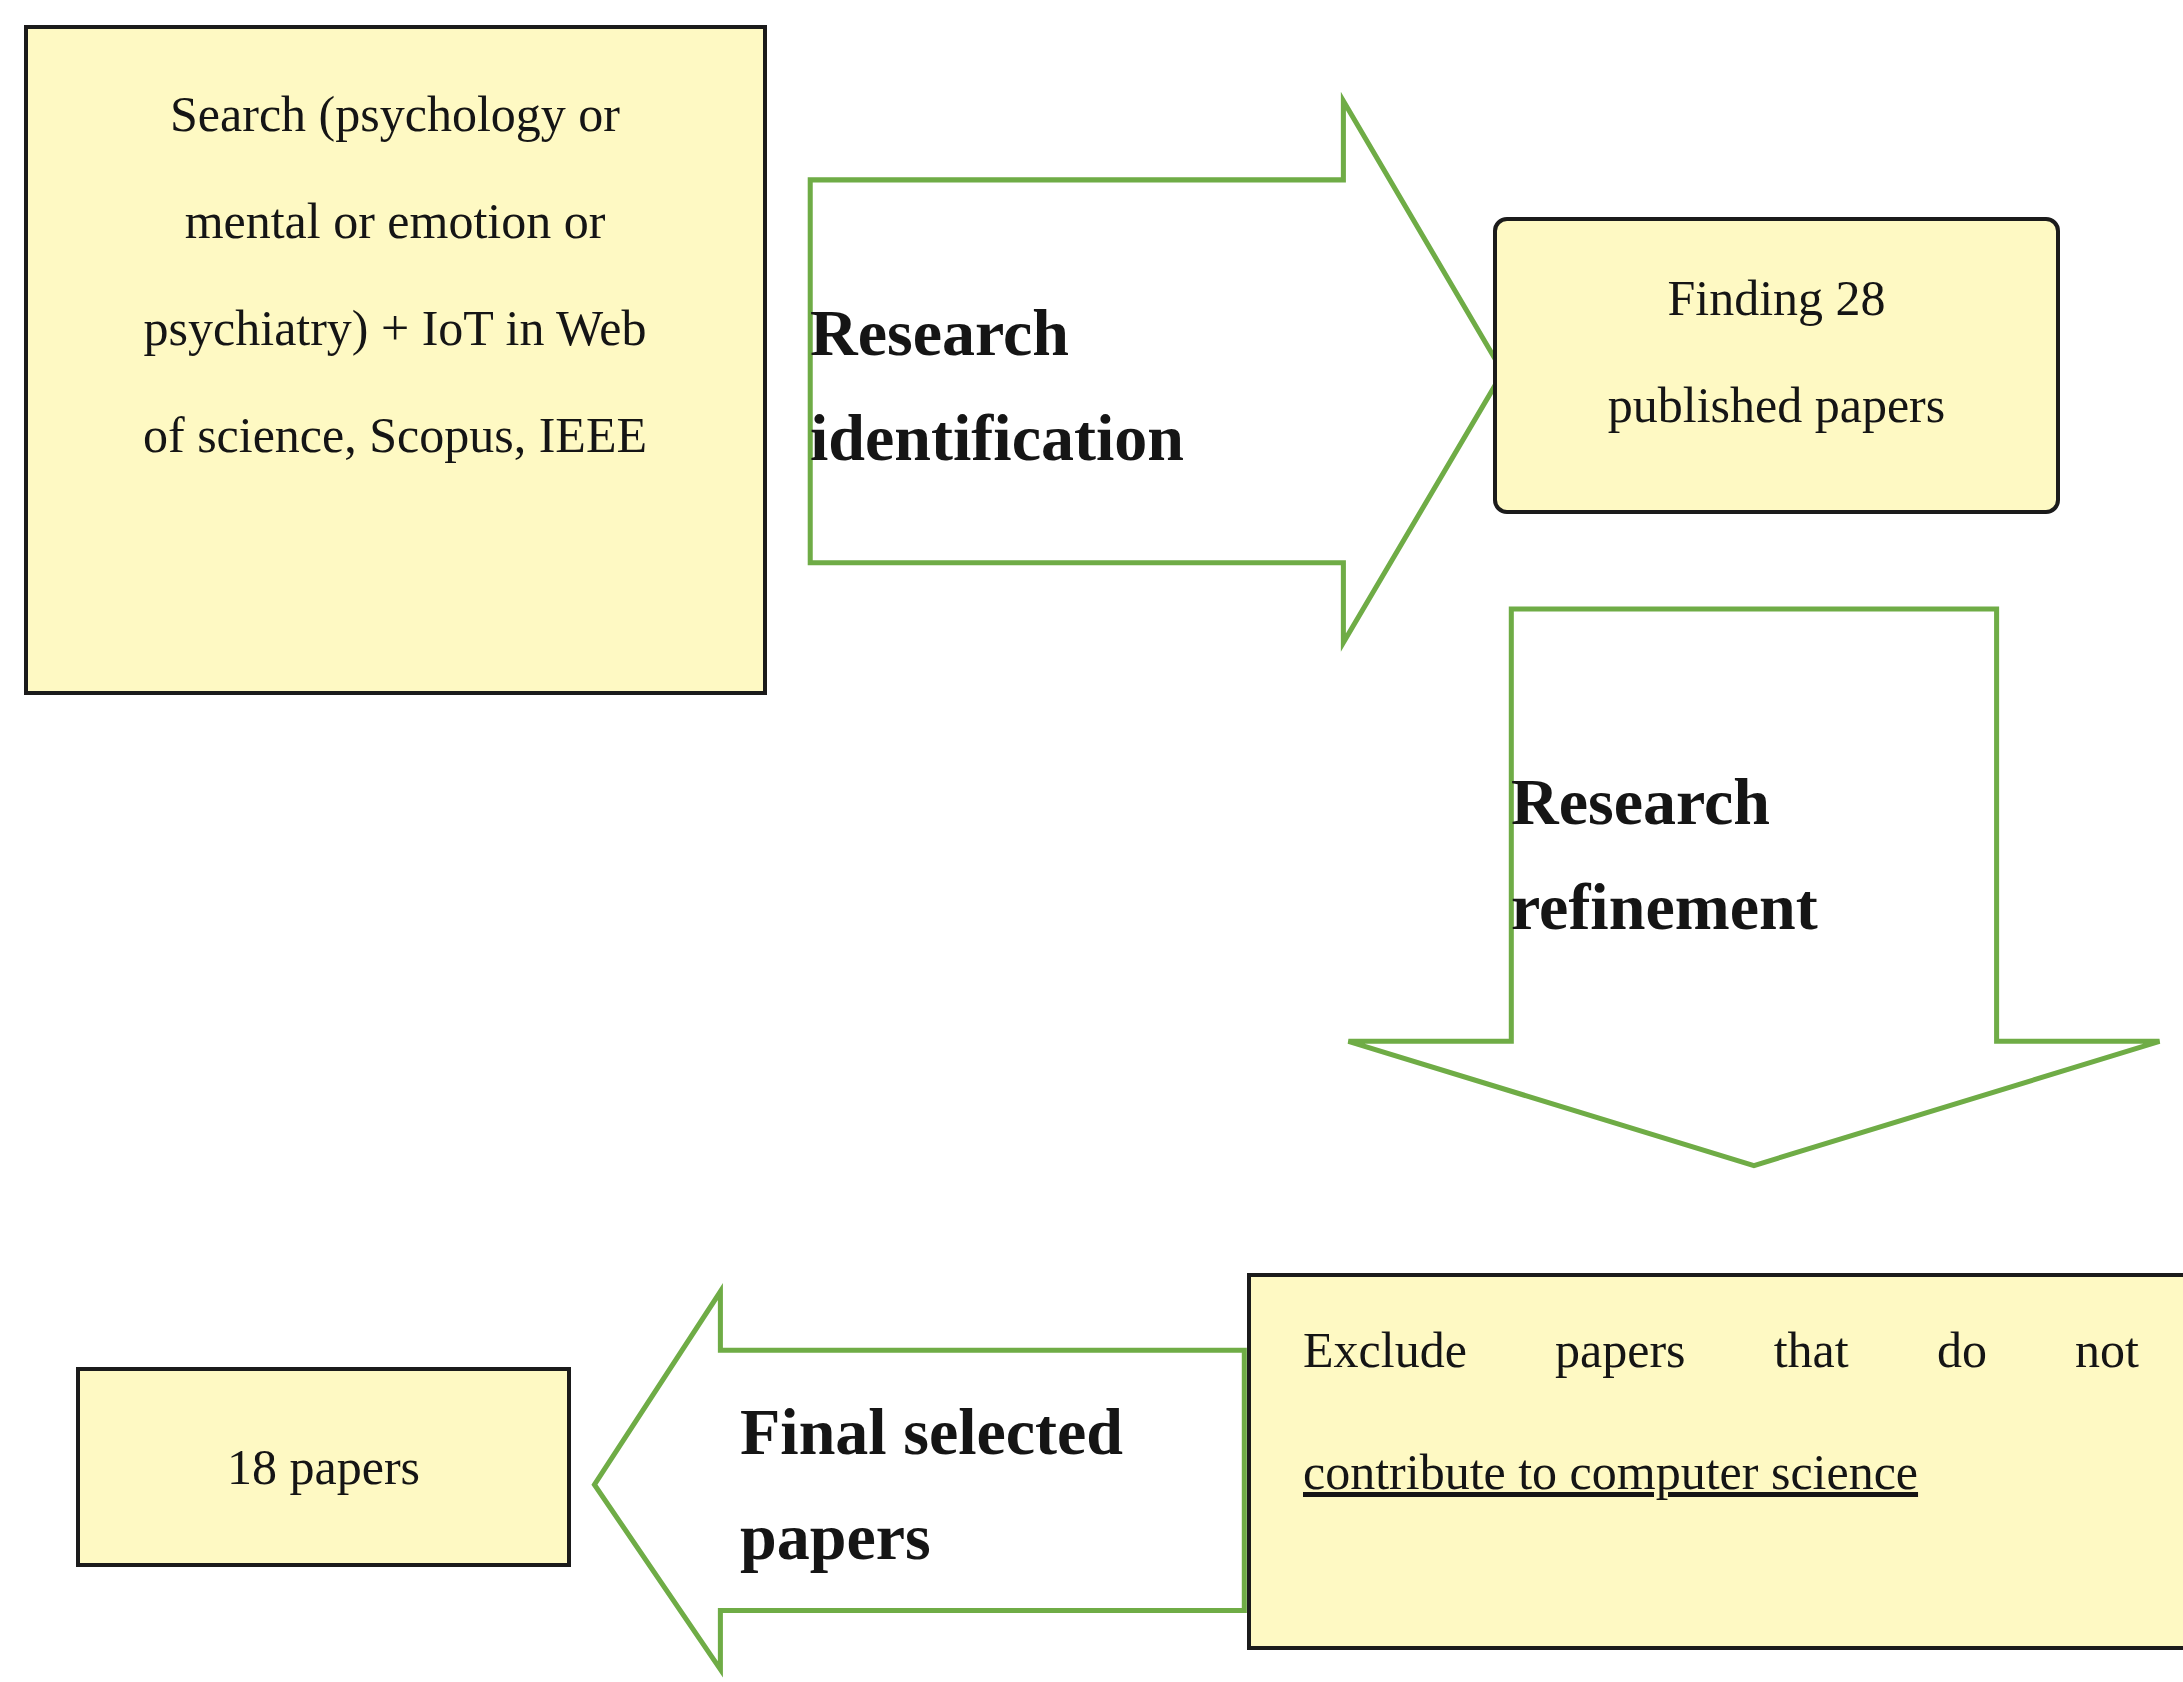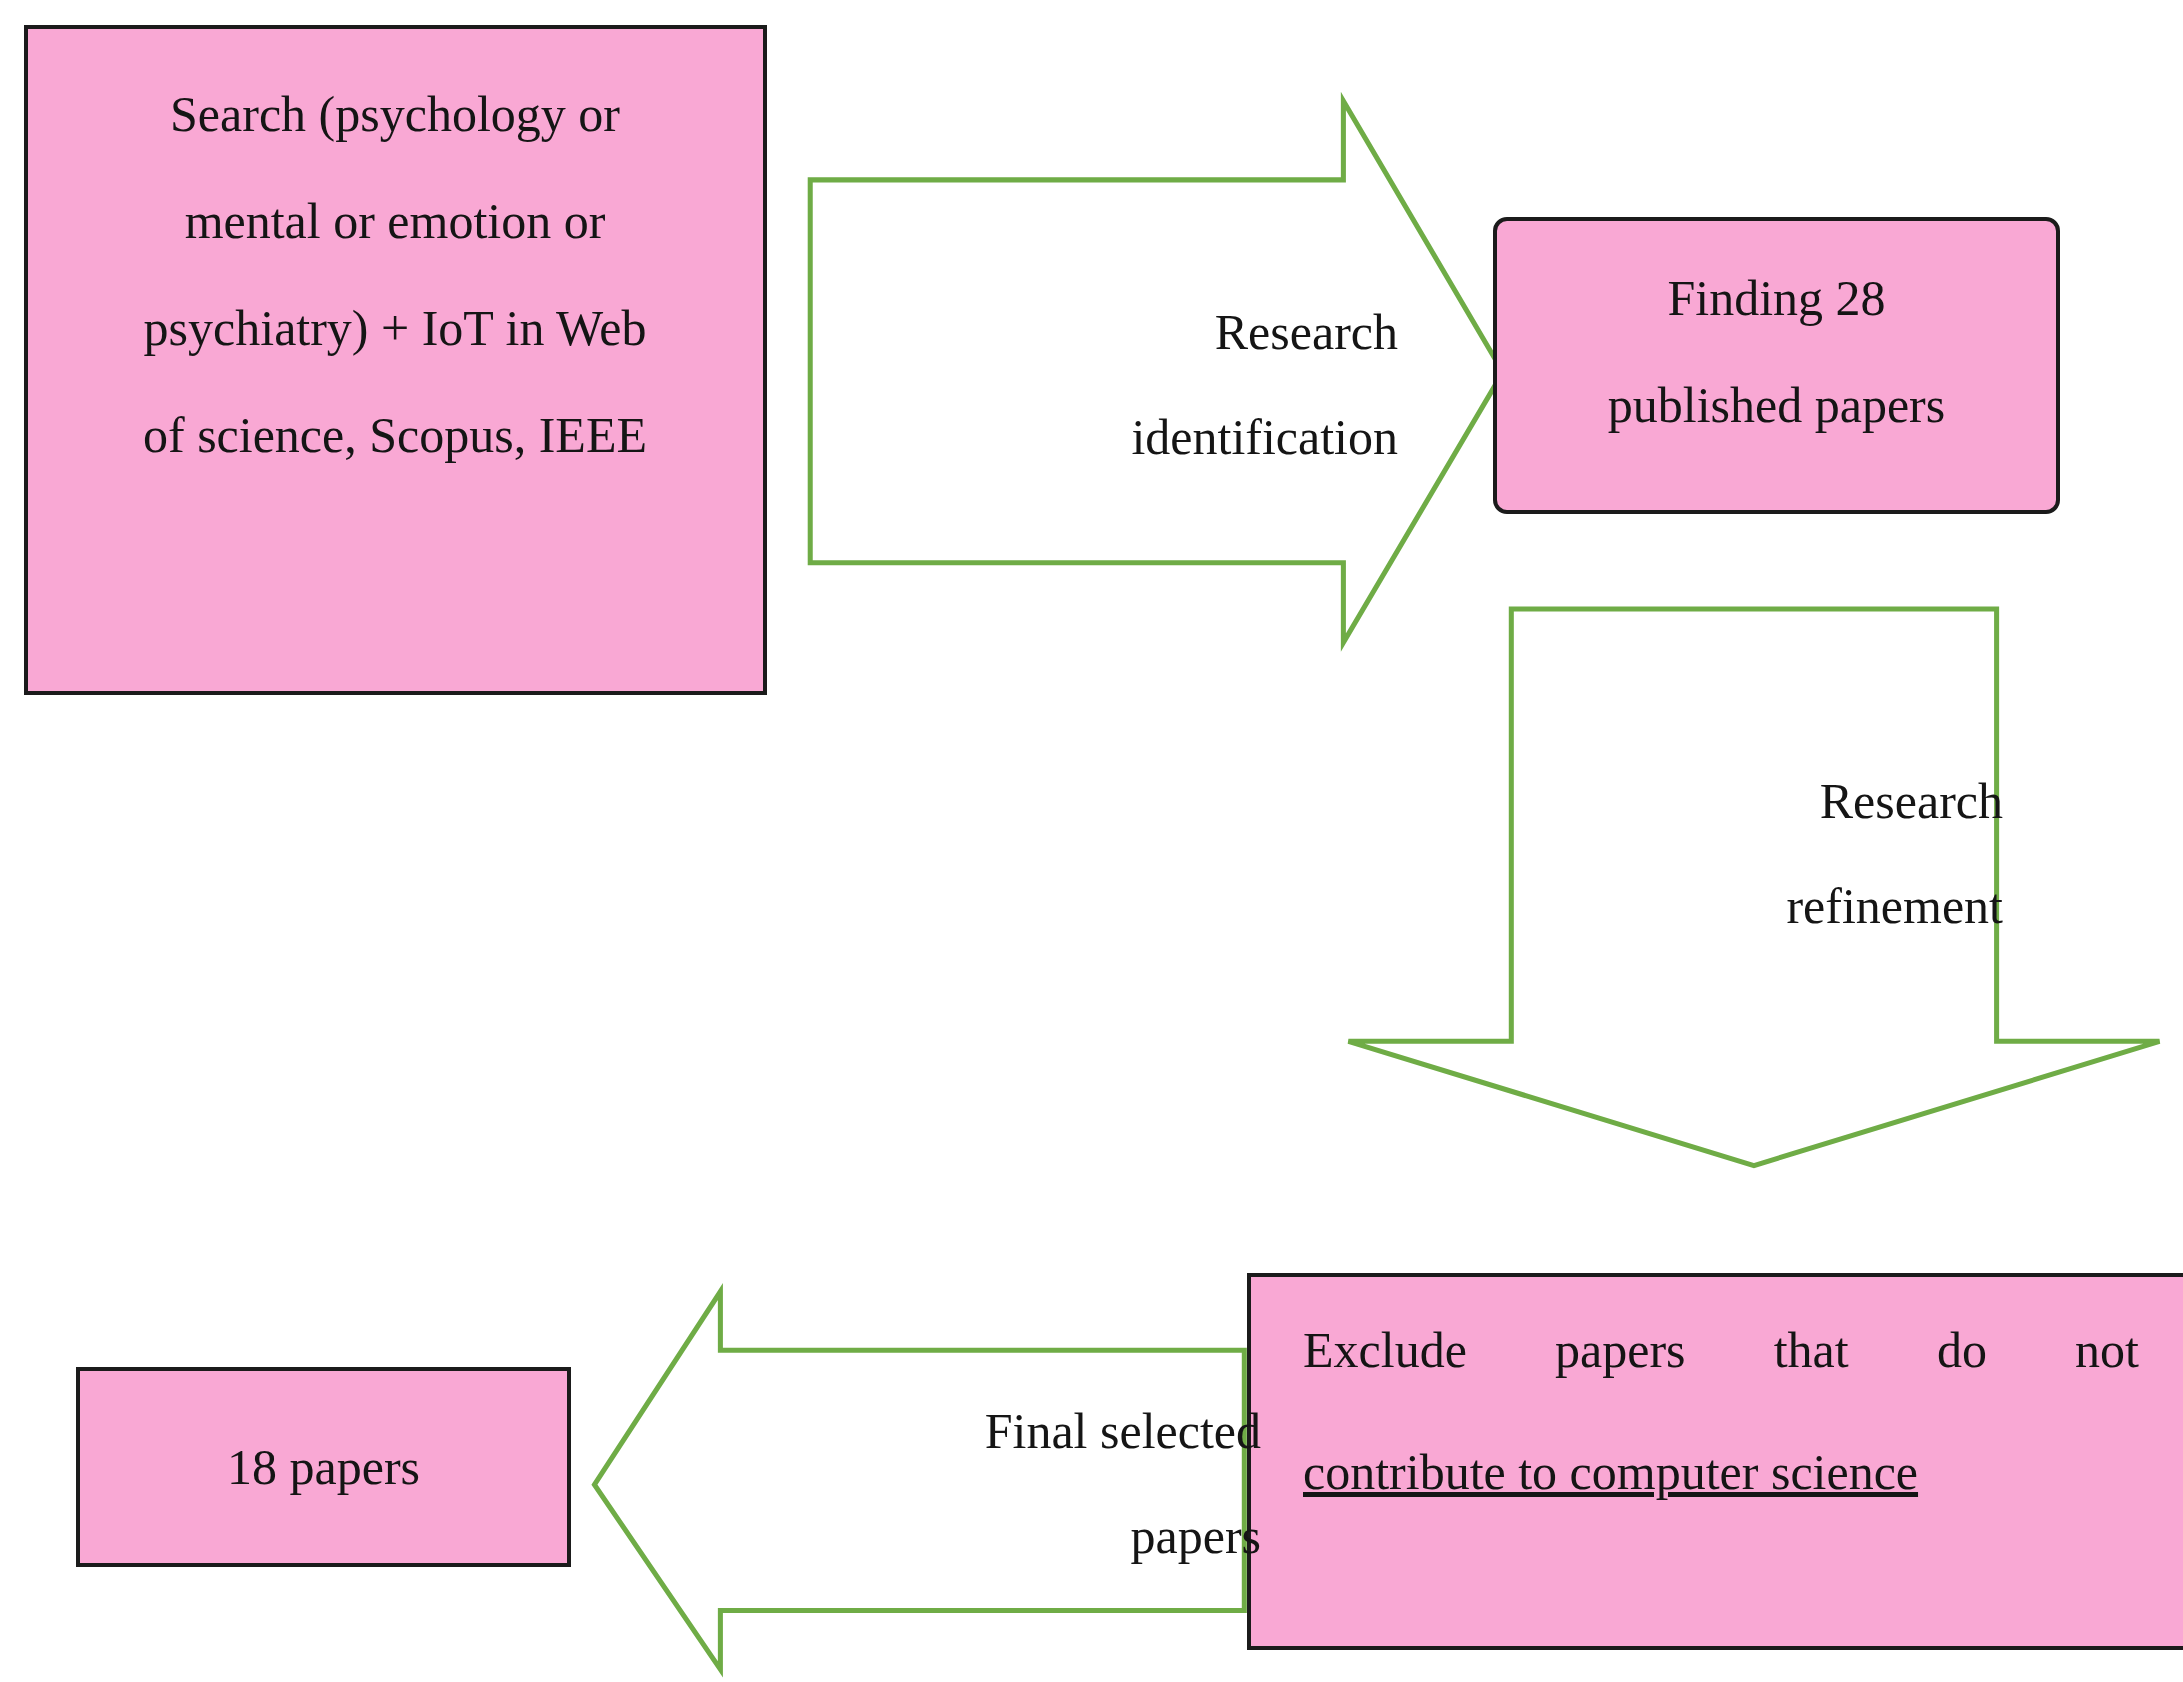--- a/index.html
+++ b/index.html
@@ -26,43 +26,44 @@
   }
   .arrows-layer polygon {
     fill: #ffffff;
     stroke: var(--arrow-green);
     stroke-width: 6;
     stroke-linejoin: miter;
   }
   .box {
     position: absolute;
     border: 4.2px solid var(--box-border);
-    background: #f9a8d4;
+    background: #fef9c3;
   }
   .box-line {
     text-align: center;
     font-size: 50px;
     line-height: 107px;
     white-space: nowrap;
   }
   .search-box   { left: 23.5px;  top: 25px;    width: 743px;  height: 670px; padding-top: 32px; }
   .finding-box  { left: 1493px; top: 217px;  width: 567px;  height: 297px; padding-top: 23.5px; border-radius: 14px; }
   .exclude-box  { left: 1247px; top: 1273px; width: 948px; height: 377px; padding: 11.8px 52px 0 52px; }
   .exclude-box .box-line { line-height: 122px; white-space: nowrap; }
   .exclude-line-1 { text-align: justify; text-align-last: justify; }
   .exclude-line-2 { text-align: left; text-decoration: underline; }
   .papers-box   { left: 76px; top: 1367px; width: 495px; height: 200px;
                   display: flex; align-items: center; justify-content: center; }
   .papers-box .box-line { line-height: 50px; text-align: right; }
   .arrow-label {
     position: absolute;
-    text-align: right;
-    font-size: 50px;
+    text-align: left;
+    font-size: 66px;
     line-height: 105px;
     white-space: nowrap;
+    font-weight: bold;
   }
   .ra-label { left: 810px;  top: 280px;  width: 588px; }
   .da-label { left: 1511px; top: 749px;  width: 492px; }
   .la-label { left: 740px;  top: 1379px; width: 521px; }
 </style>
 </head>
 <body>
 
 <div class="canvas">
 

